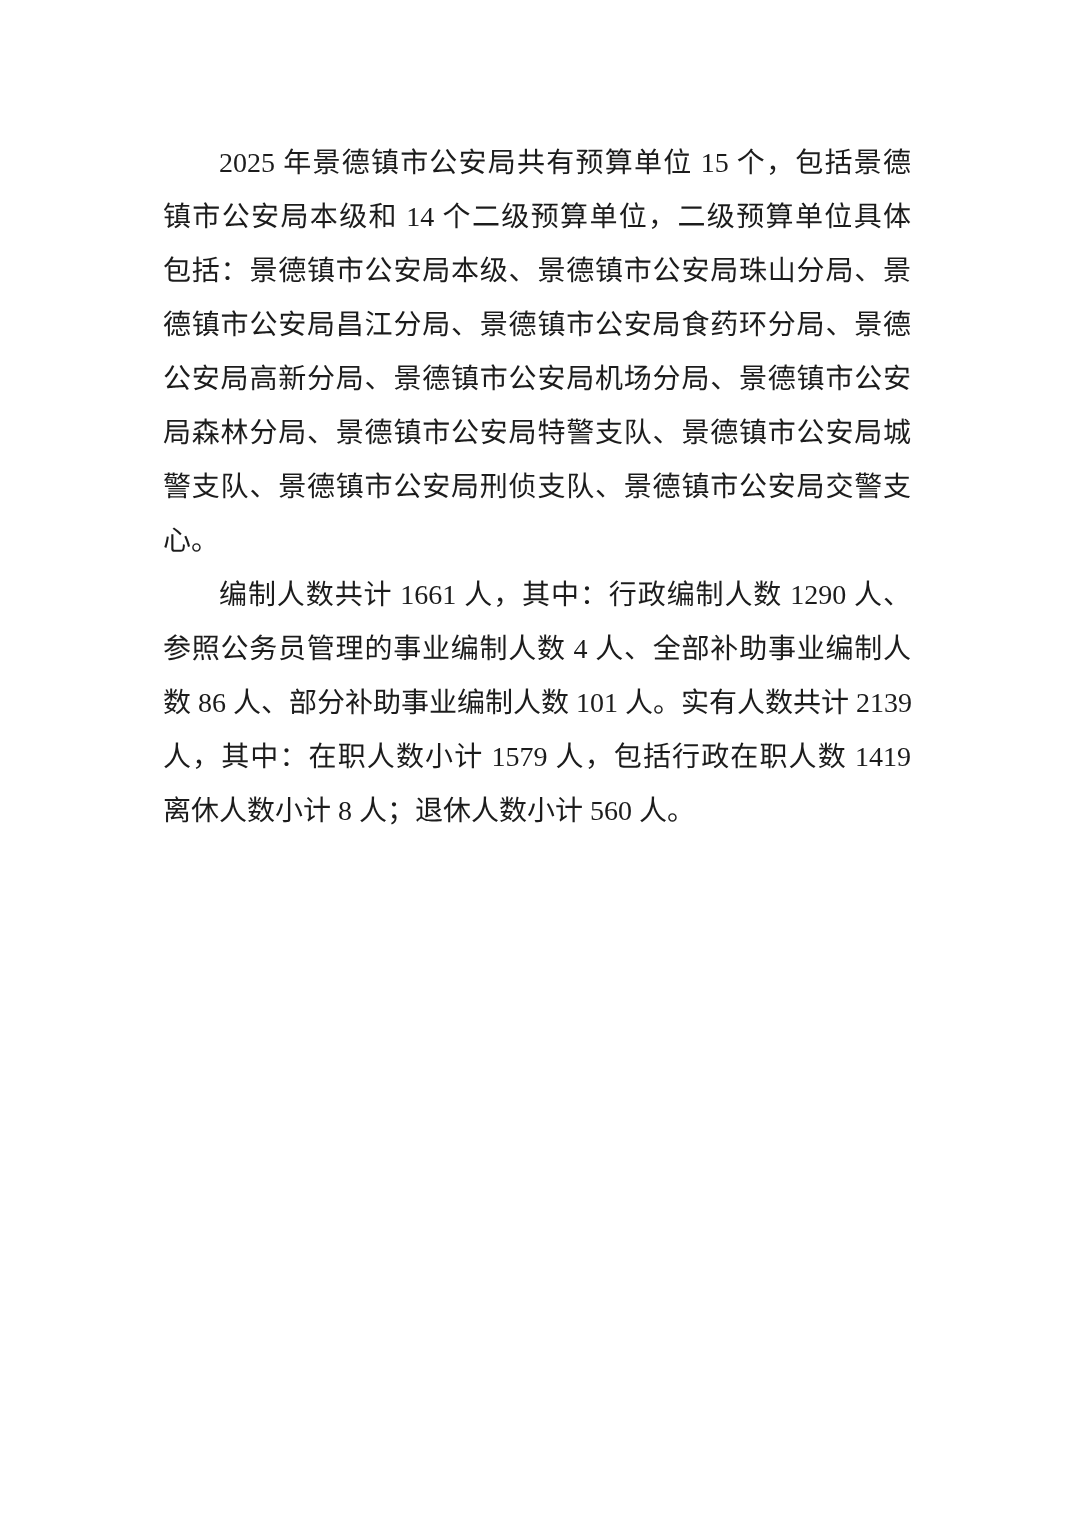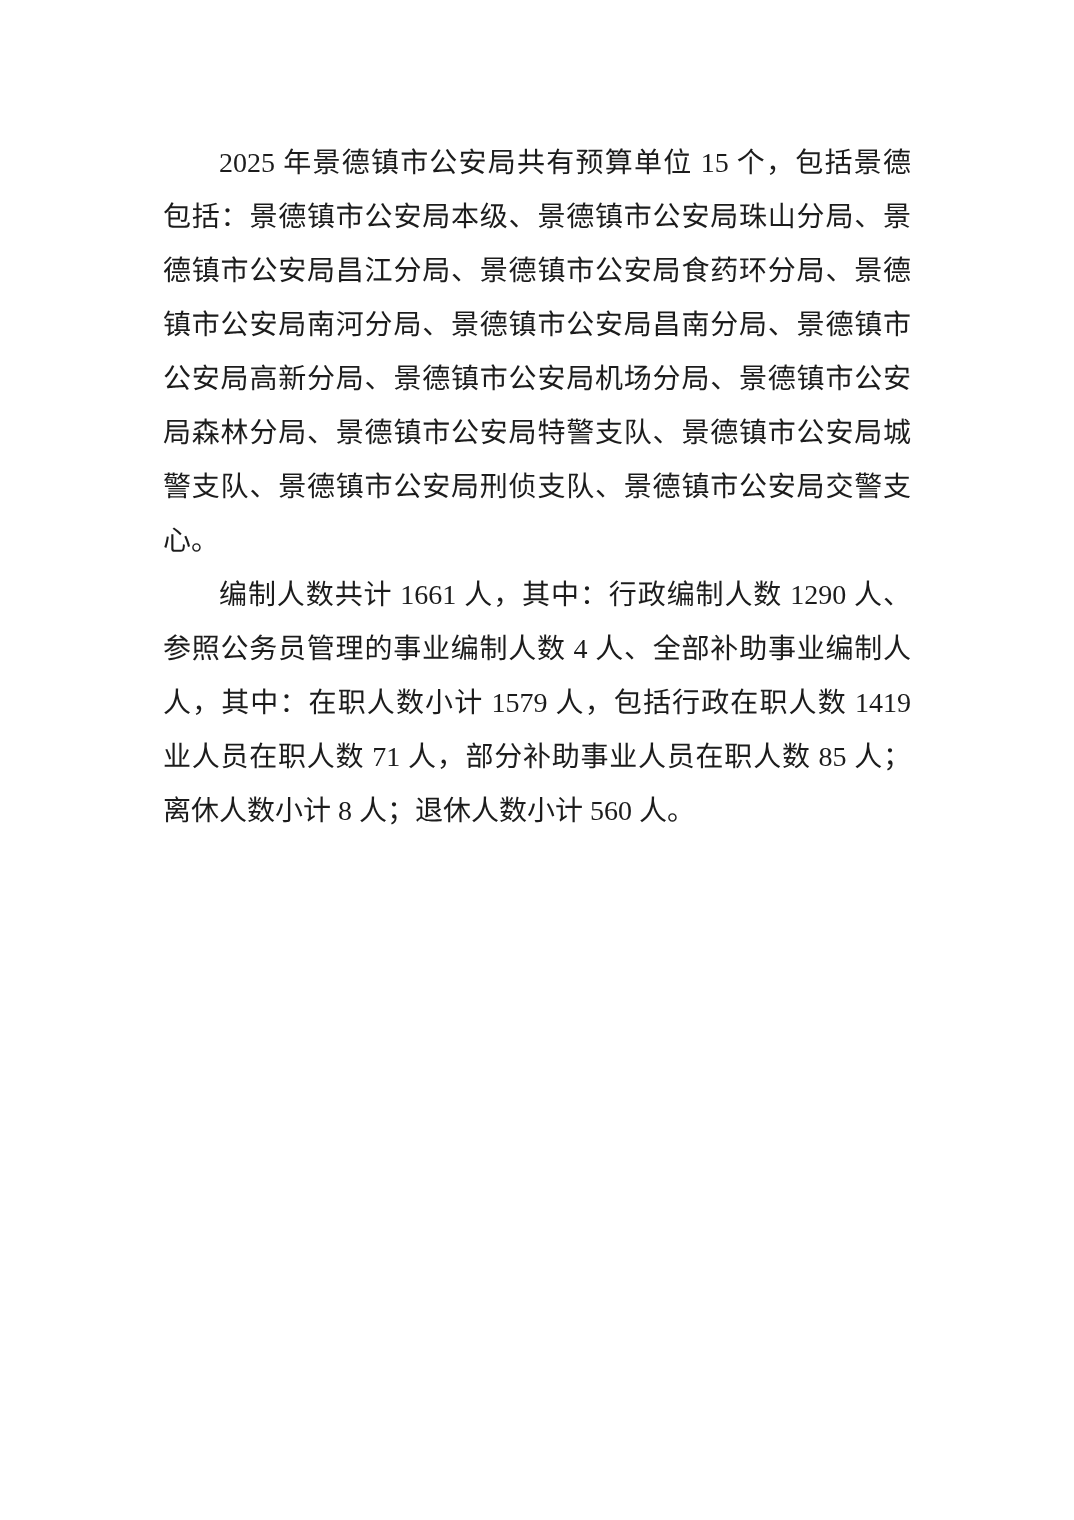--- a/index.html
+++ b/index.html
@@ -51,31 +51,31 @@
   }
 </style>
 </head>
 <body>
 
 <div class="page">
   <div class="doc-body">
 
     <div class="para">
       <div class="line indent">2025 年景德镇市公安局共有预算单位 15 个，包括景德</div>
+      <div class="line">镇市公安局本级和 14 个二级预算单位，二级预算单位具体</div>
       <div class="line">包括：景德镇市公安局本级、景德镇市公安局珠山分局、景</div>
       <div class="line">德镇市公安局昌江分局、景德镇市公安局食药环分局、景德</div>
-      <div class="line">镇市公安局南河分局、景德镇市公安局昌南分局、景德镇市</div>
       <div class="line">公安局高新分局、景德镇市公安局机场分局、景德镇市公安</div>
       <div class="line">局森林分局、景德镇市公安局特警支队、景德镇市公安局城</div>
       <div class="line">警支队、景德镇市公安局刑侦支队、景德镇市公安局交警支</div>
       <div class="line last">心。</div>
     </div>
 
     <div class="para">
       <div class="line indent">编制人数共计 1661 人，其中：行政编制人数 1290 人、</div>
       <div class="line">参照公务员管理的事业编制人数 4 人、全部补助事业编制人</div>
+      <div class="line">数 86 人、部分补助事业编制人数 101 人。实有人数共计 2139</div>
       <div class="line">人，其中：在职人数小计 1579 人，包括行政在职人数 1419</div>
-      <div class="line">业人员在职人数 71 人，部分补助事业人员在职人数 85 人；</div>
       <div class="line last">离休人数小计 8 人；退休人数小计 560 人。</div>
     </div>
 
   </div>
 </div>
 
 </body></html>

